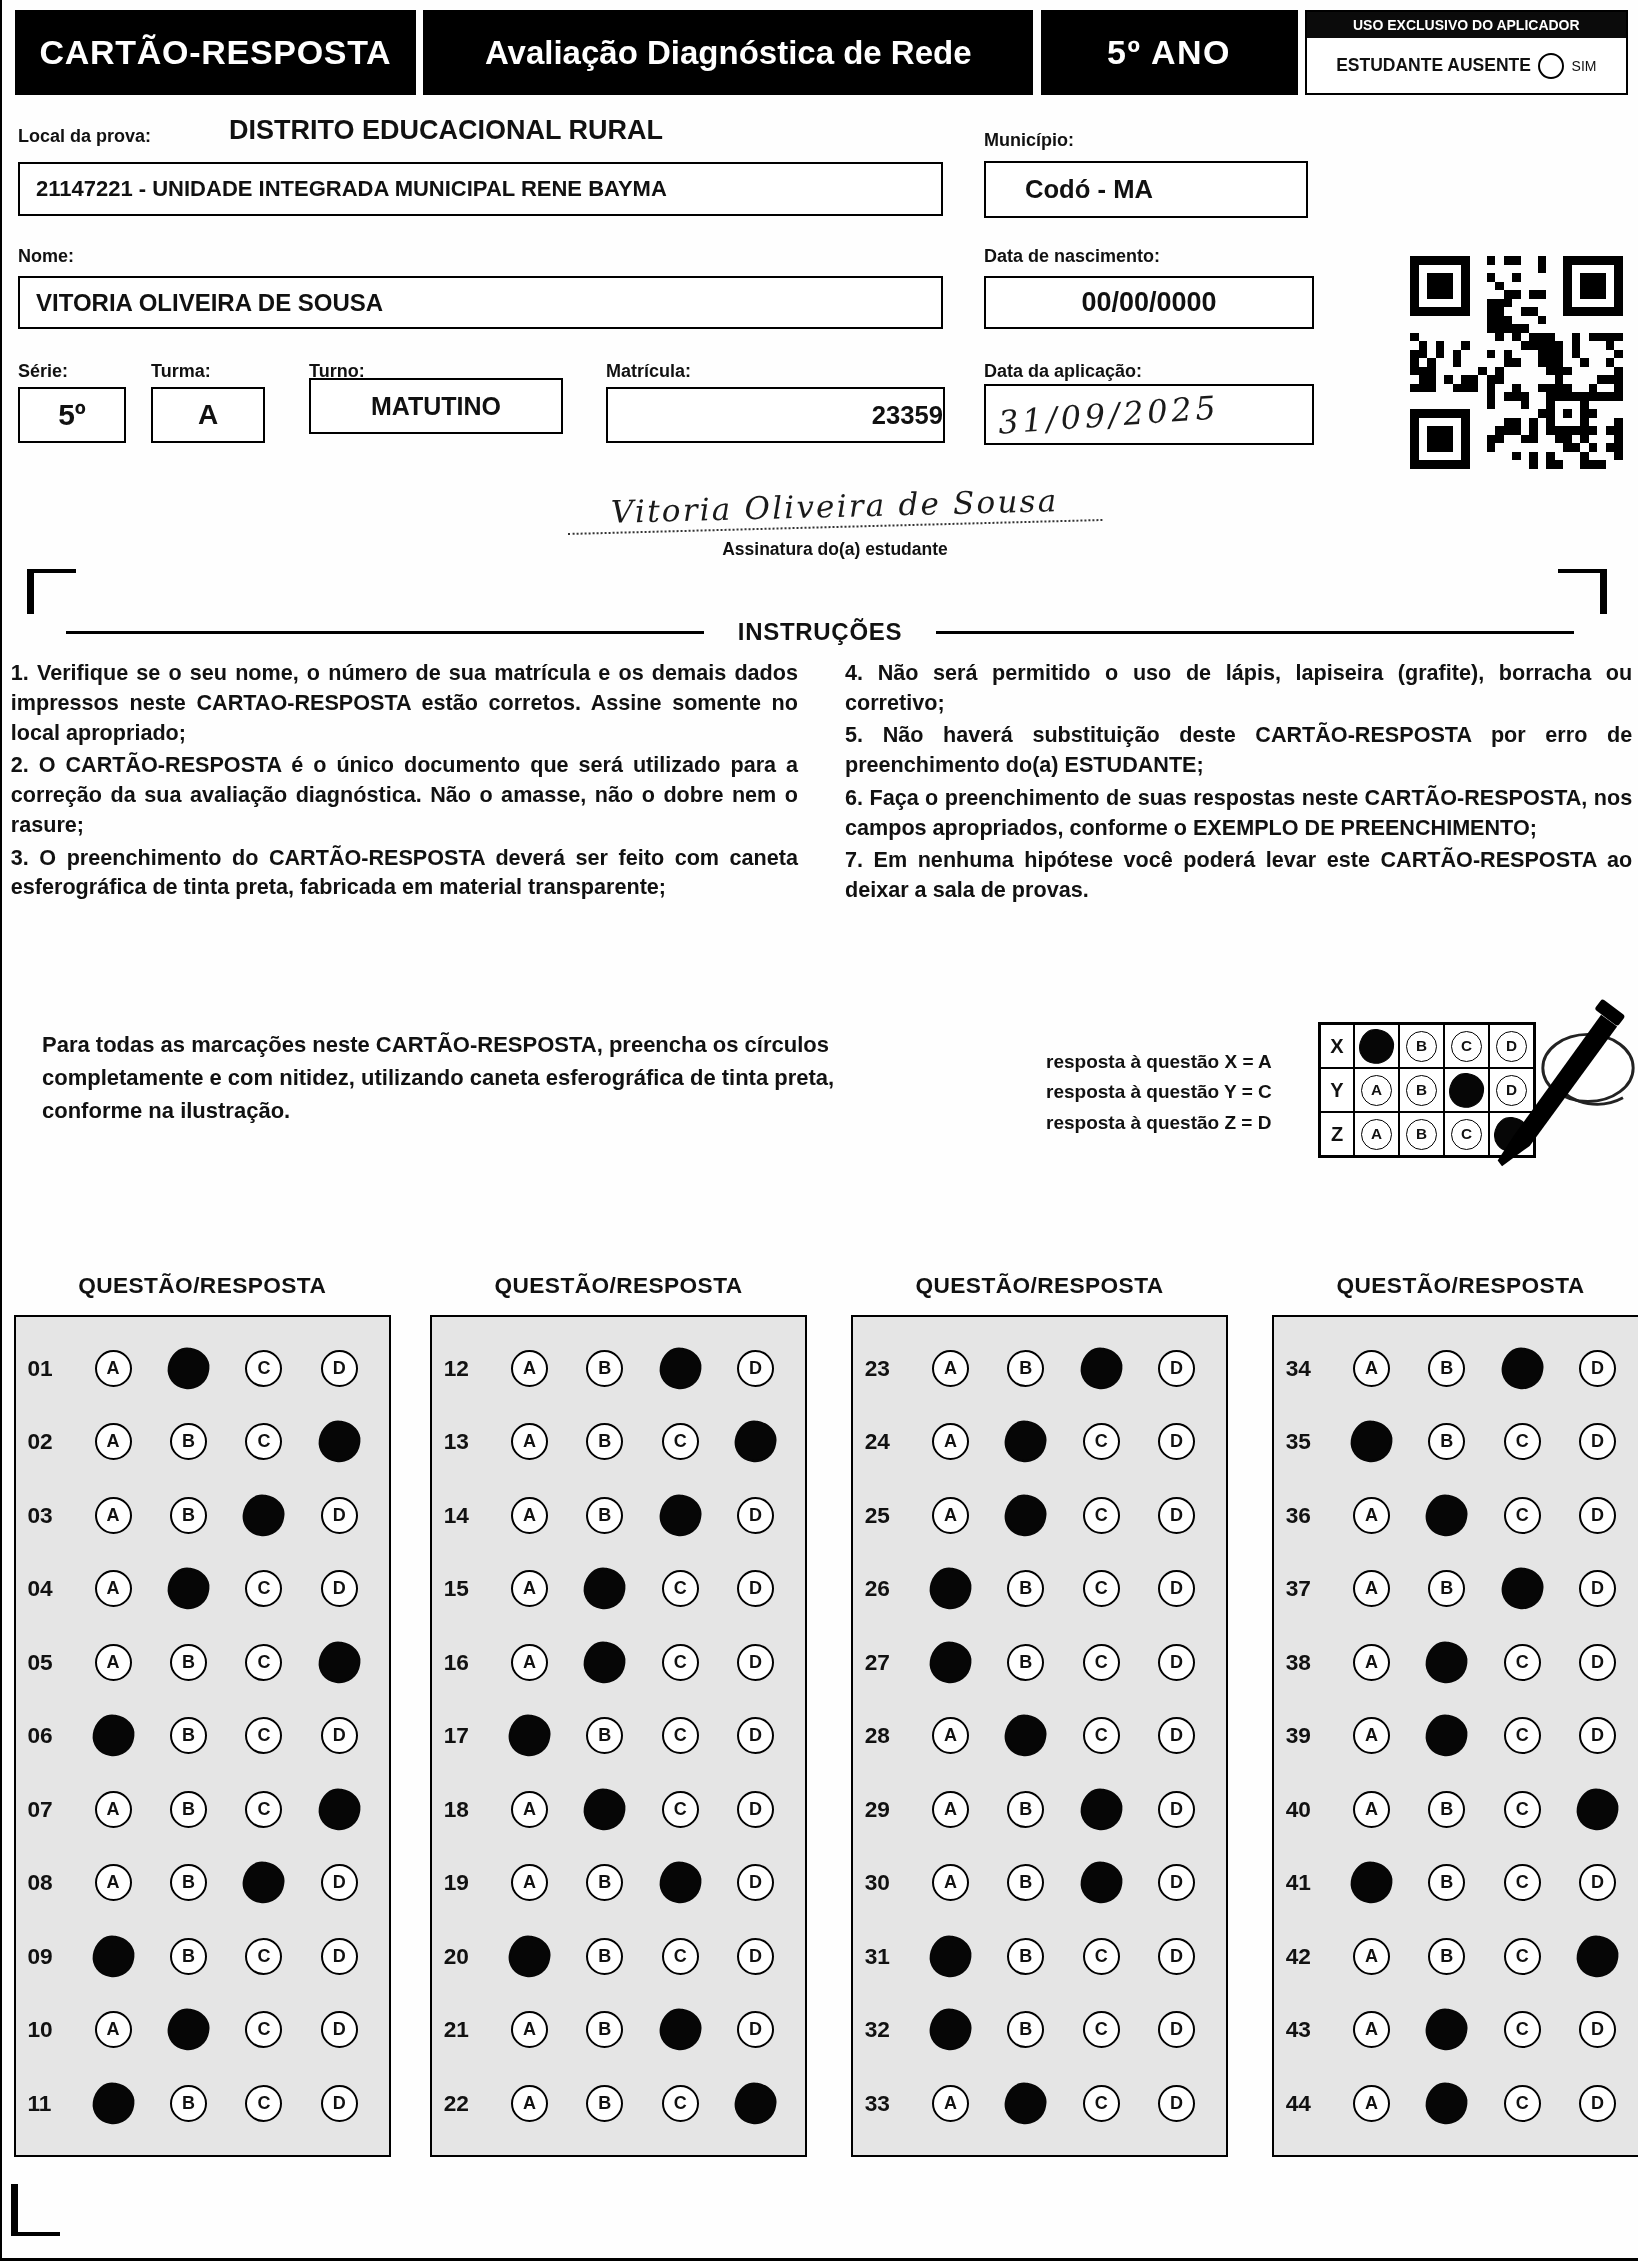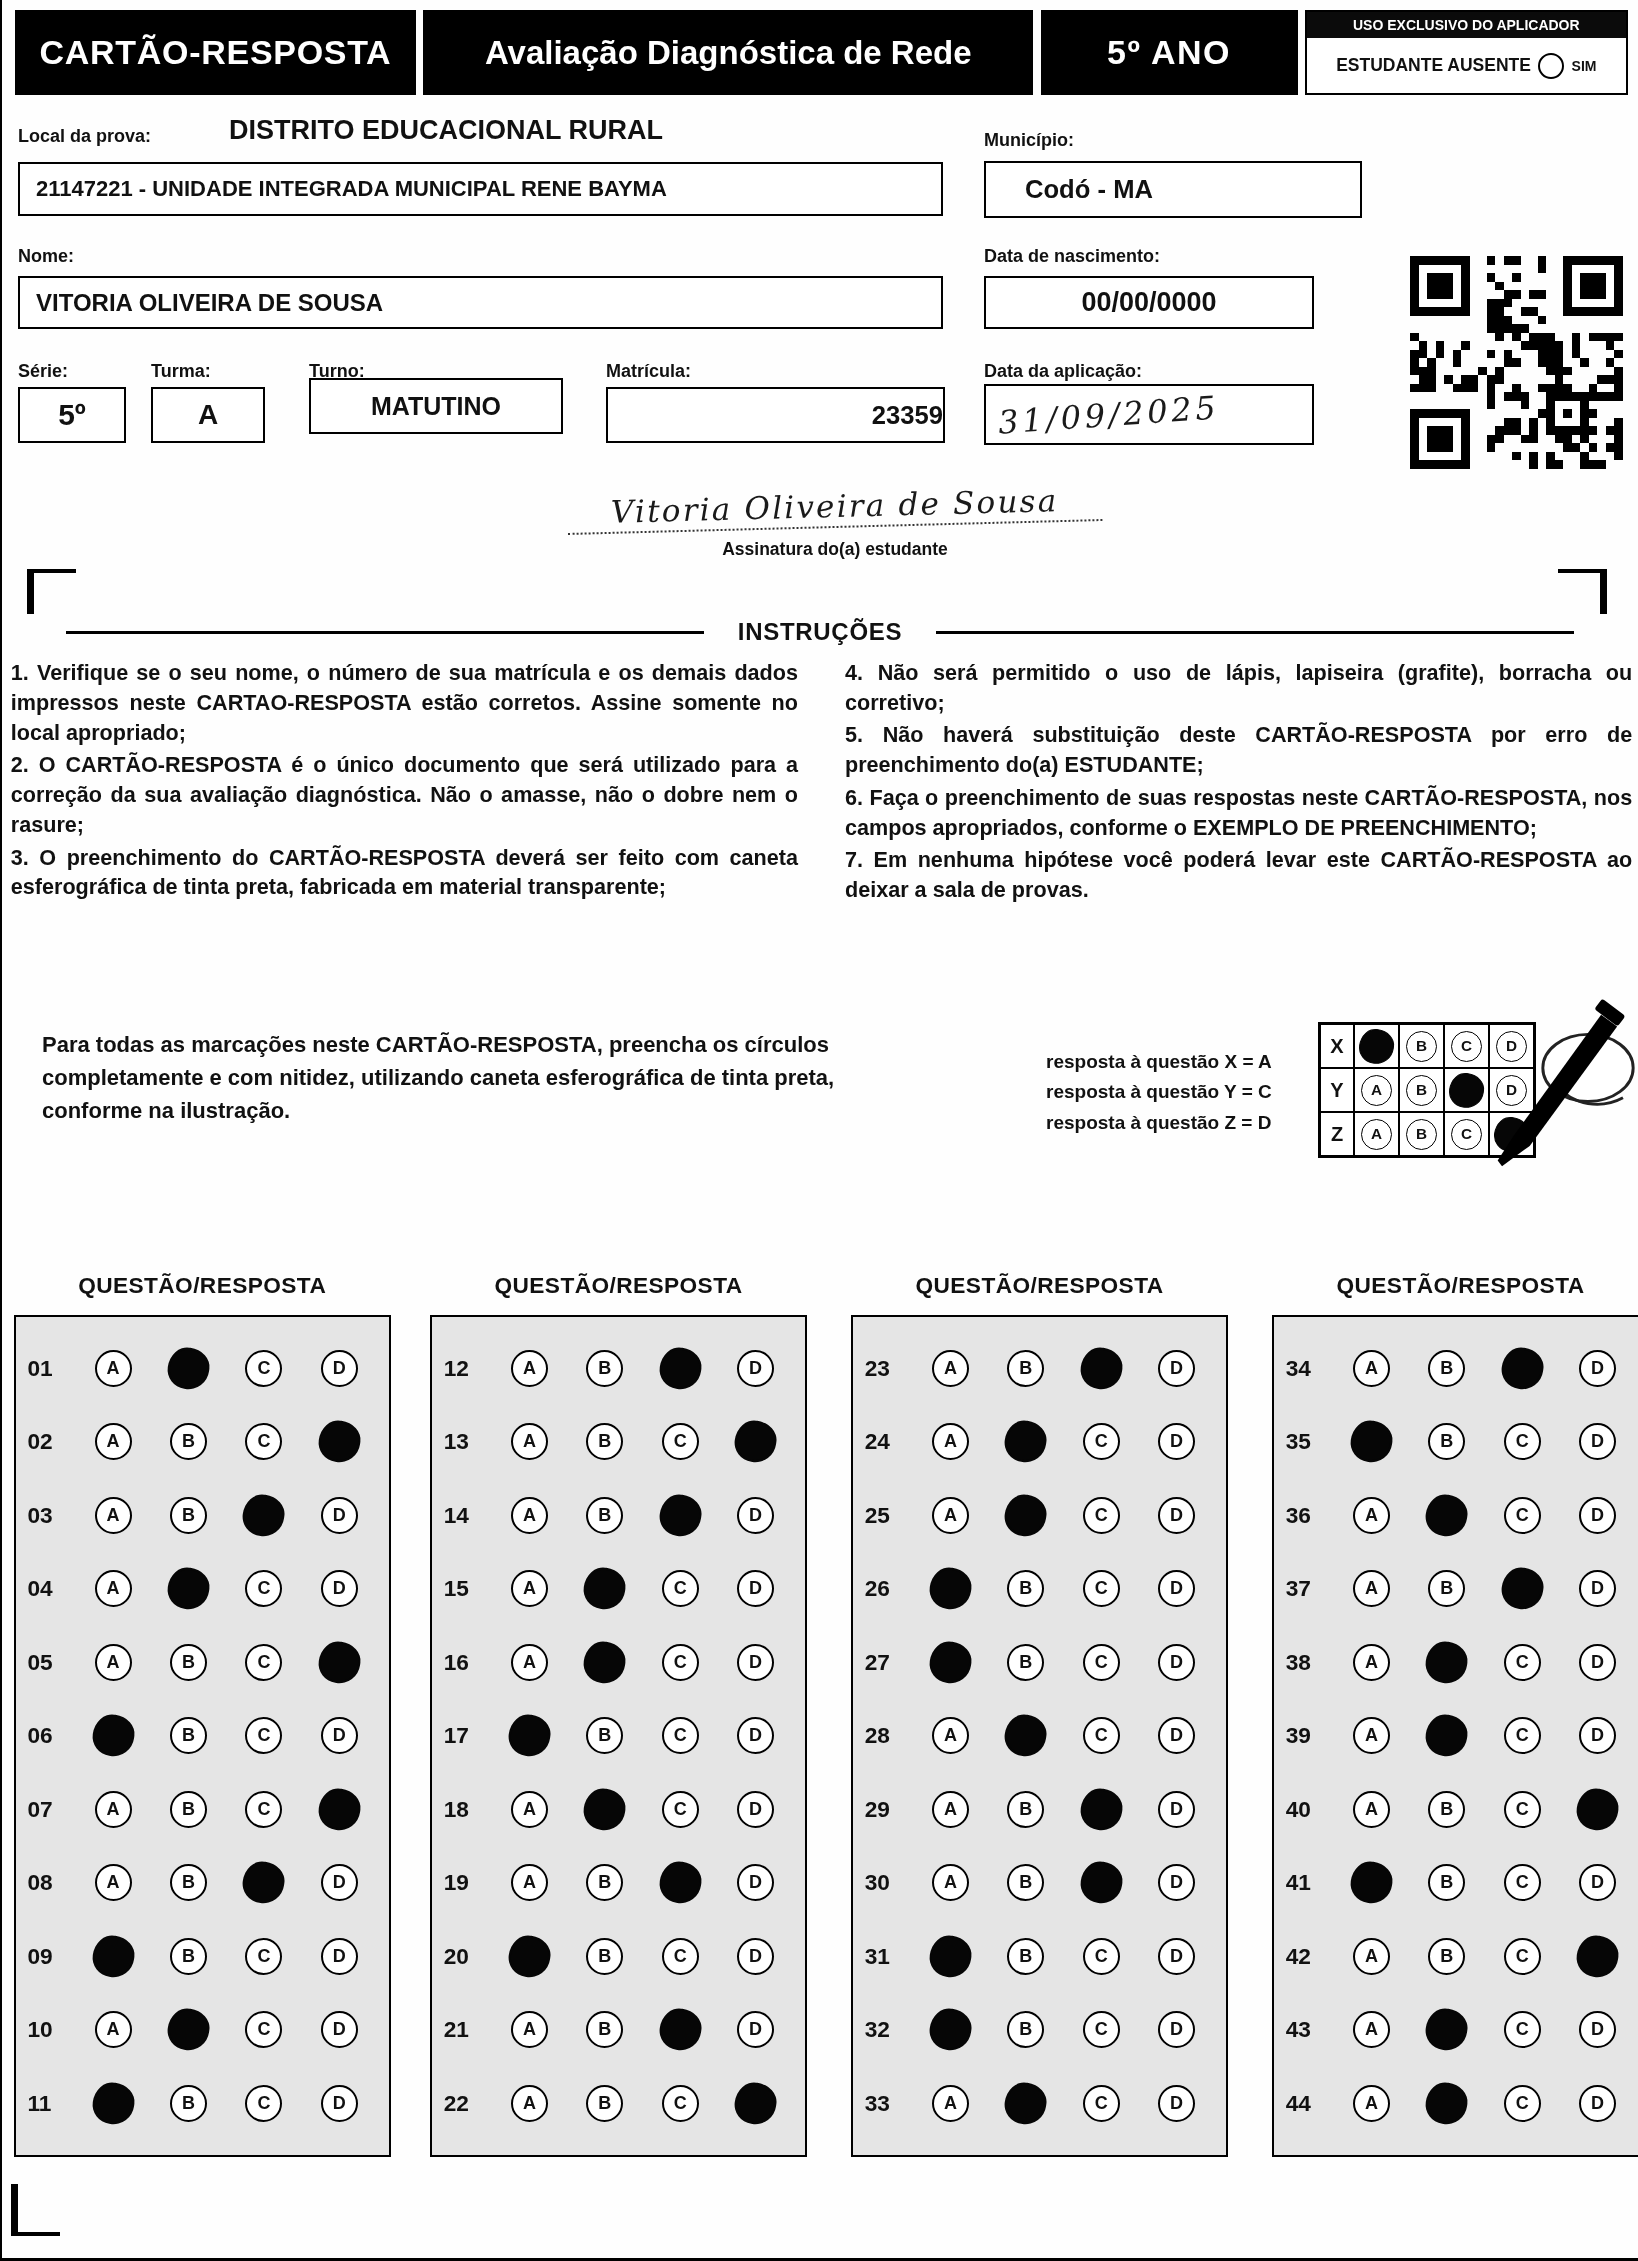--- a/index.html
+++ b/index.html
@@ -13,29 +13,29 @@
   .hdr{position:absolute;top:10.2px;left:13px;right:10.2px;height:85px;display:flex;gap:7.3px;}
   .hdr-black{background:#000000;color:#fff;display:flex;align-items:center;justify-content:center;font-weight:bold;}
   .hdr-card{width:401px;font-size:34px;letter-spacing:0.7px;}
   .hdr-exam{flex:1;font-size:33px;}
   .hdr-grade{width:257px;font-size:34px;letter-spacing:1.5px;}
   .applicator{width:323px;border:2.2px solid #000;background:#fff;display:flex;flex-direction:column;box-sizing:border-box;}
   .app-title{background:#0b0b0b;color:#fff;font-size:14px;font-weight:bold;text-align:center;padding:5.1px 0;}
   .app-row{flex:1;display:flex;align-items:center;justify-content:center;gap:7.3px;padding:2.9px 5.8px;}
   .app-absent{font-size:17.5px;font-weight:bold;}
   .app-circle{width:22px;height:22px;border:2.2px solid #000;border-radius:50%;display:inline-block;}
-  .app-sim{font-size:14px;font-weight:bold;}
+  .app-sim{font-size:14px;font-weight:normal;}
   
   .lbl{position:absolute;font-size:18px;font-weight:bold;}
   .formbox{position:absolute;border:2.2px solid #000;background:#fff;display:flex;align-items:center;font-weight:bold;box-sizing:border-box;}
   .lbl-local{left:16px;top:126px;}
   .val-local{position:absolute;left:227px;top:115px;font-size:27px;font-weight:bold;}
   .lbl-municipio{left:982px;top:130px;}
   .box-school{left:16px;top:162px;width:925px;height:54px;font-size:22px;padding-left:16px;}
-  .box-municipio{left:982px;top:161px;width:378px;height:57px;font-size:25.6px;padding-left:39px;}
+  .box-municipio{left:982px;top:161px;width:324px;height:57px;font-size:25.6px;padding-left:39px;}
   .lbl-nome{left:16px;top:246px;}
   .lbl-nascimento{left:982px;top:246px;}
   .box-nome{left:16px;top:276px;width:925px;height:53px;font-size:24px;padding-left:16px;}
   .box-nascimento{left:982px;top:276px;width:330px;height:53px;font-size:27px;justify-content:center;}
   .lbl-serie{left:16px;top:361px;}
   .lbl-turma{left:149px;top:361px;}
   .lbl-turno{left:307px;top:361px;}
   .lbl-matricula{left:604px;top:361px;}
   .lbl-aplicacao{left:982px;top:361px;}
   .box-serie{left:16px;top:387px;width:108px;height:56px;font-size:30px;justify-content:center;}

